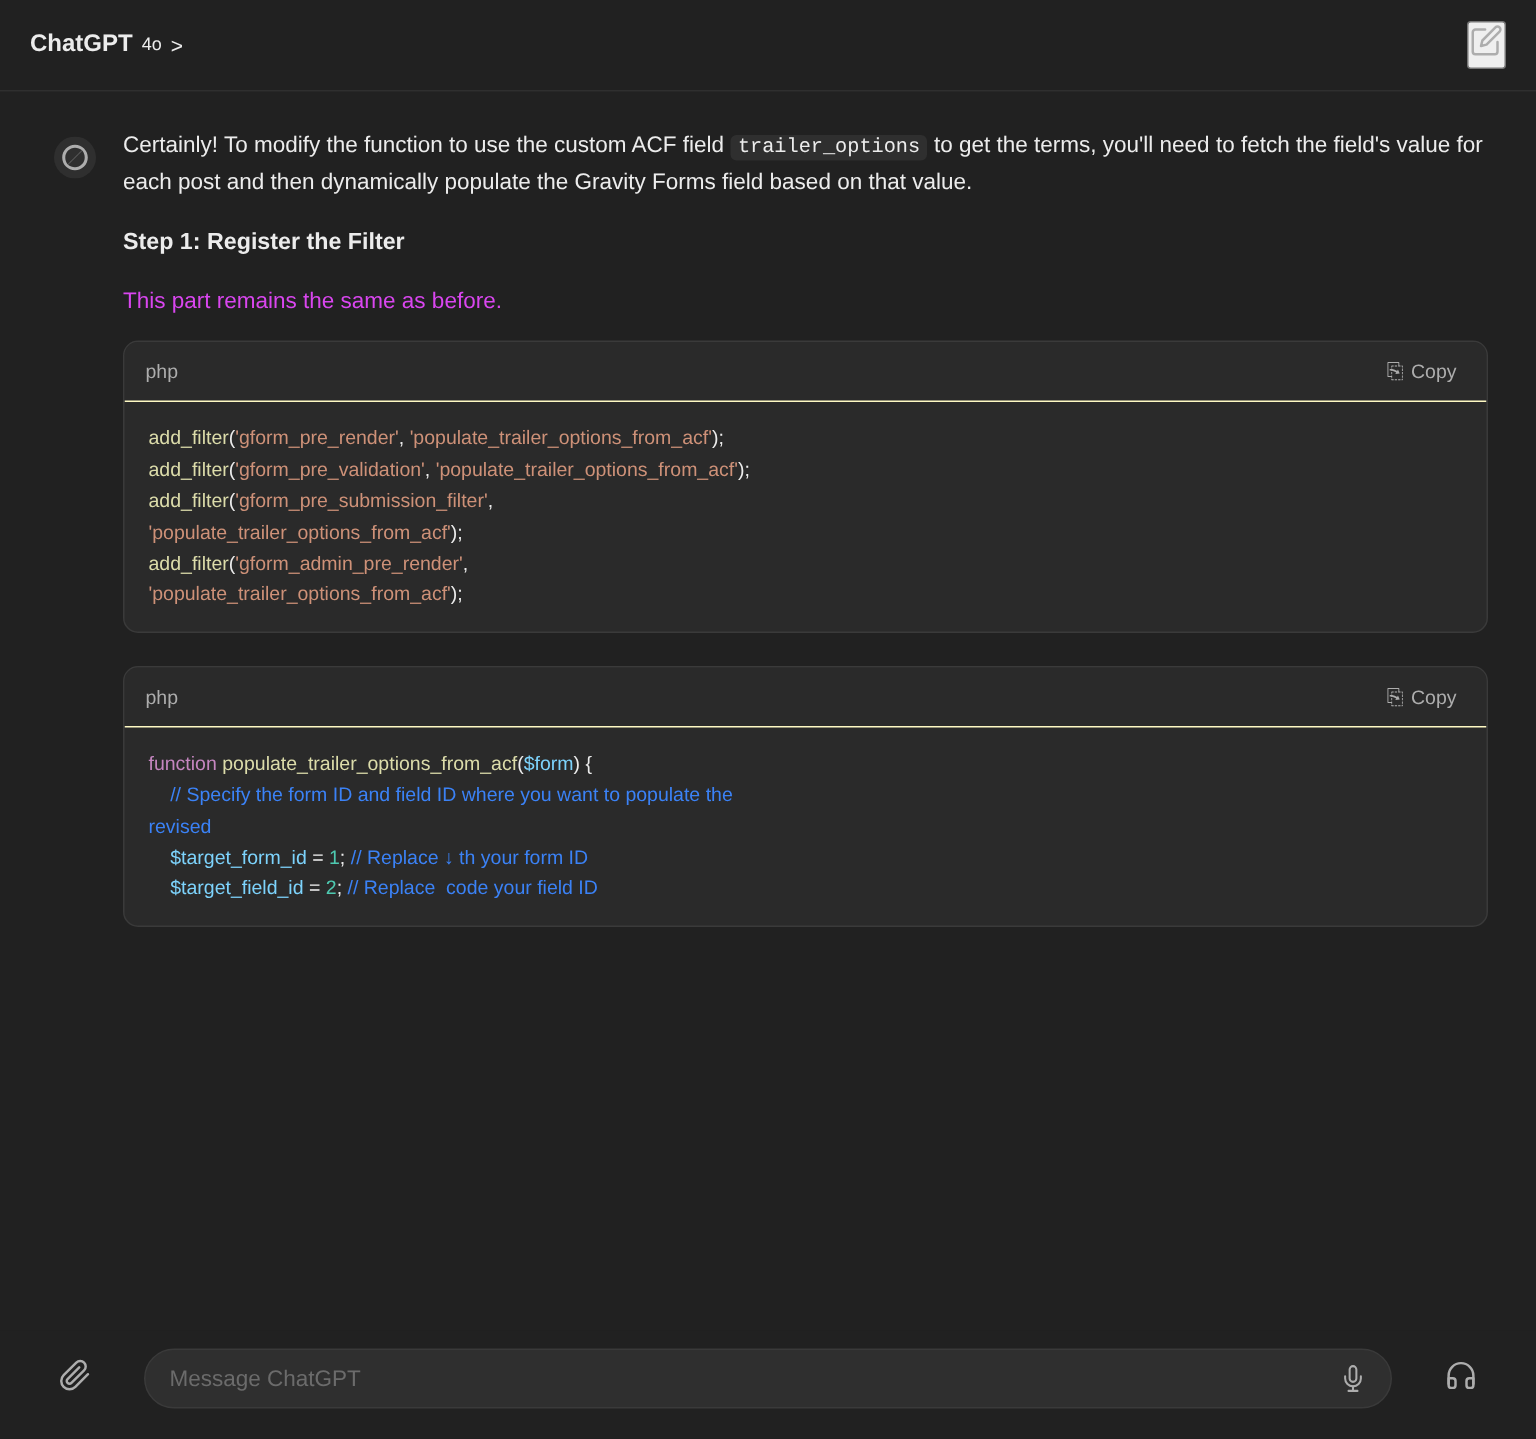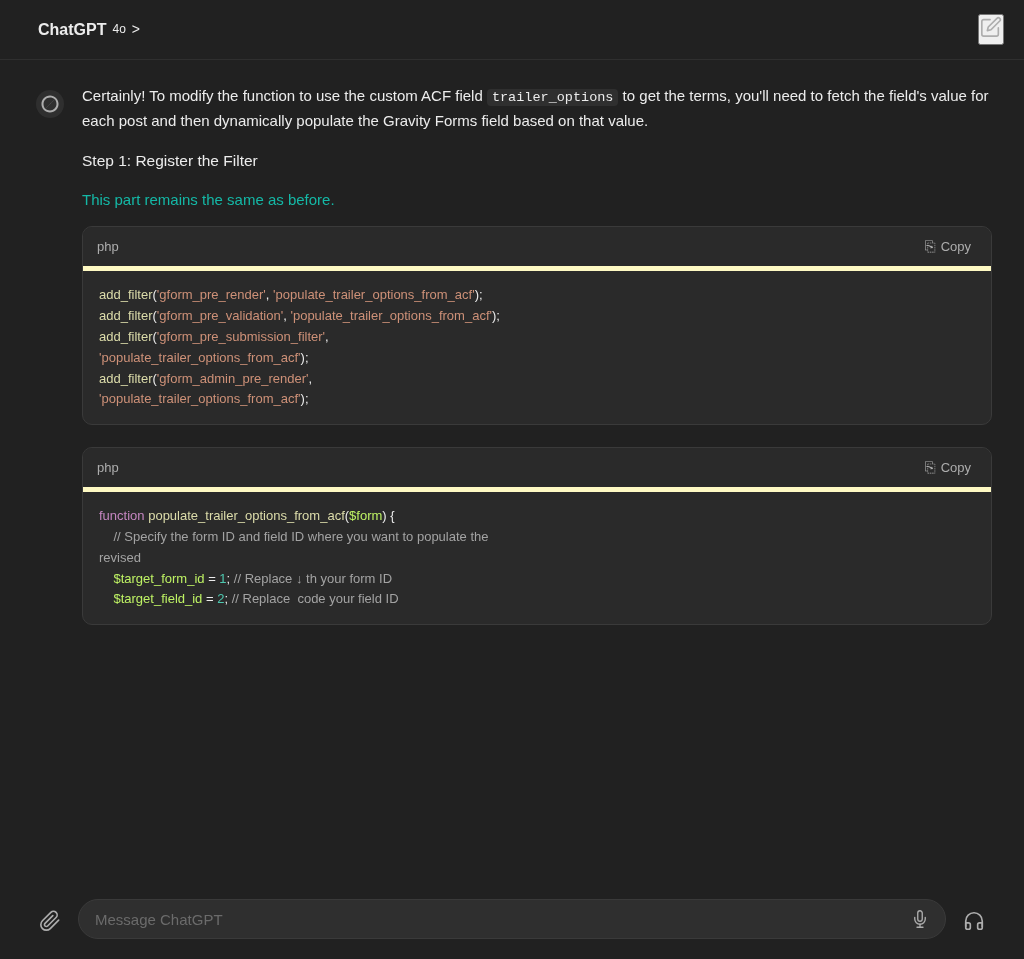--- a/index.html
+++ b/index.html
@@ -29,21 +29,20 @@
       padding: 14px 20px;
       background-color: #212121;
       border-bottom: 1px solid #2f2f2f;
       flex-shrink: 0;
     }
 
     .header-left {
       display: flex;
       align-items: center;
       gap: 6px;
-      margin-left: 18px;
     }
 
     .header-title {
       font-size: 16px;
       font-weight: 600;
       color: #ececec;
     }
 
     .header-model {
       font-size: 12px;
@@ -106,48 +105,48 @@
     .inline-code {
       font-family: 'Courier New', Courier, monospace;
       font-size: 13.5px;
       background-color: #2f2f2f;
       padding: 1px 5px;
       border-radius: 4px;
       color: #ececec;
     }
 
     .step-heading {
-      font-weight: 400;
+      font-weight: 700;
       font-size: 15.5px;
       margin-bottom: 12px;
       margin-top: 4px;
       color: #ececec;
     }
 
     .step-subtext {
       margin-bottom: 12px;
-      color: #14b8a6;
+      color: #d946ef;
     }
 
     
     .code-block {
       background-color: #2a2a2a;
       border: 1px solid #3a3a3a;
       border-radius: 10px;
       margin-bottom: 22px;
       overflow: hidden;
     }
 
     .code-block-header {
       display: flex;
       align-items: center;
       justify-content: space-between;
       padding: 8px 14px;
       background-color: #2a2a2a;
-      border-bottom: 5px solid #fef9c3;
+      border-bottom: 1px solid #fef9c3;
     }
 
     .code-lang {
       font-size: 13px;
       color: #adadad;
       font-family: -apple-system, BlinkMacSystemFont, 'Segoe UI', Helvetica, Arial, sans-serif;
     }
 
     .copy-btn {
       display: flex;
@@ -177,34 +176,34 @@
       line-height: 1.6;
       white-space: pre;
       color: #ececec;
     }
 
     
     .c-green { color: #4ec9b0; }
     .c-yellow { color: #dcdcaa; }
     .c-orange { color: #ce9178; }
     .c-purple { color: #c586c0; }
-    .c-blue { color: #bef264; }
-    .c-gray { color: #a3a3a3; }
+    .c-blue { color: #7dd3fc; }
+    .c-gray { color: #3b82f6; }
 
     
     .footer {
       padding: 12px 20px 20px 20px;
       background-color: #212121;
       flex-shrink: 0;
     }
 
     .input-row {
       display: flex;
-      align-items: flex-end;
-      gap: 10px;
+      align-items: flex-start;
+      gap: 28px;
       max-width: 960px;
       margin: 0 auto;
     }
 
     .attach-btn {
       width: 36px;
       height: 36px;
       display: flex;
       align-items: center;
       justify-content: center;

